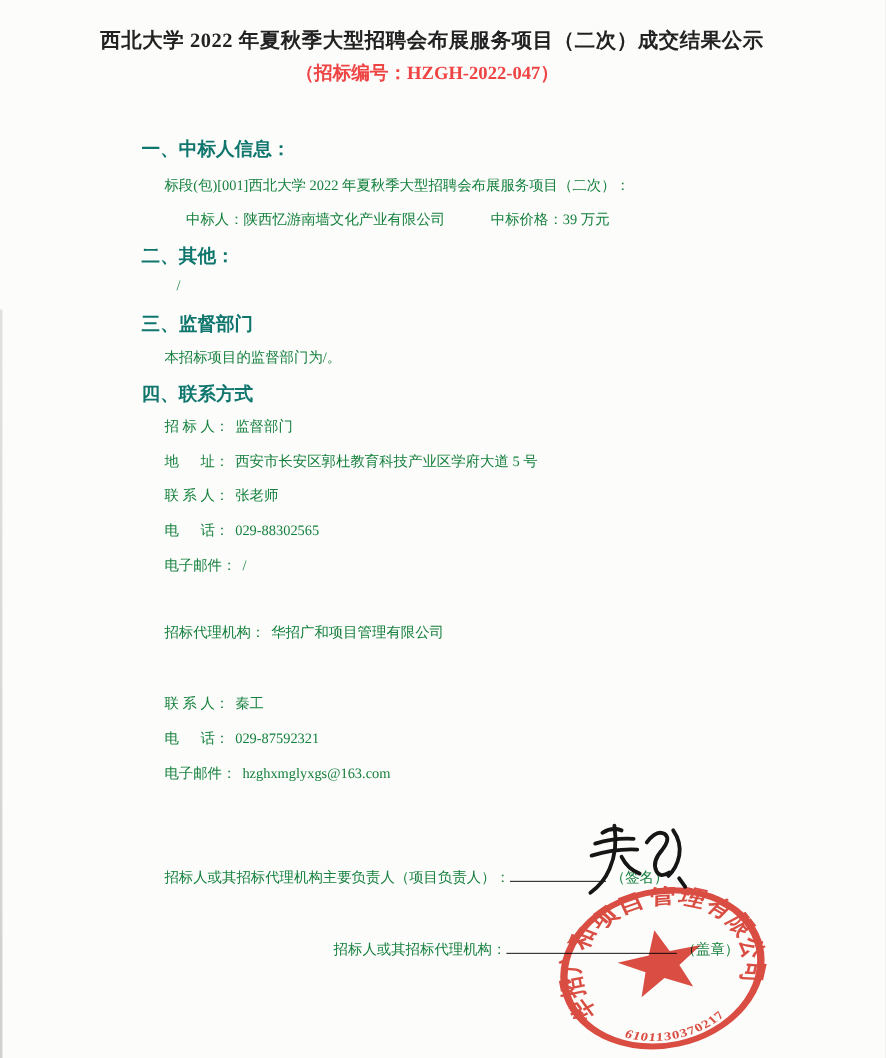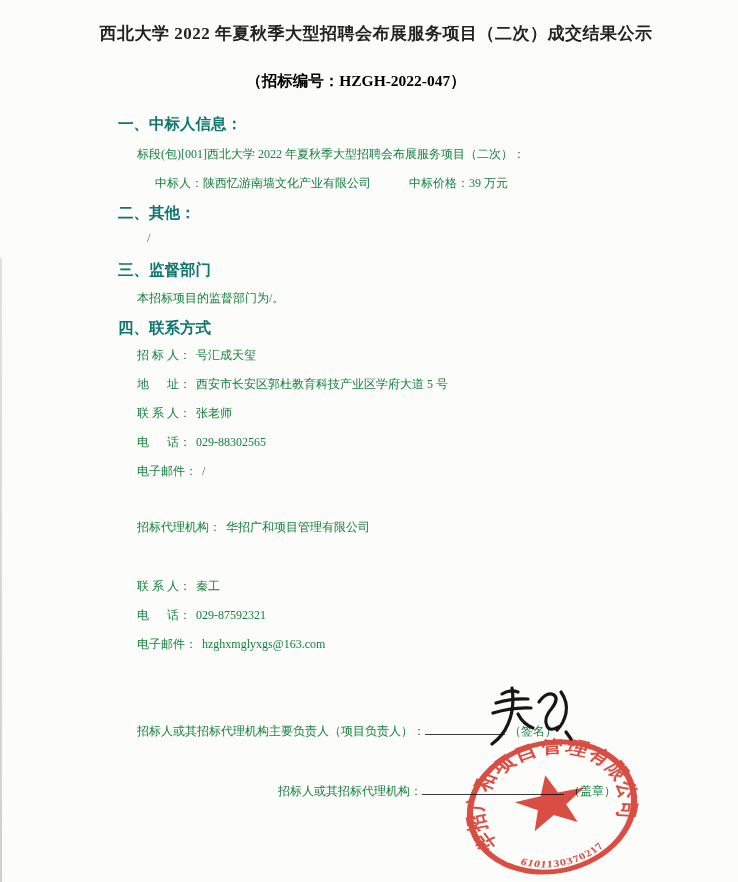--- a/index.html
+++ b/index.html
@@ -9,25 +9,25 @@
     background:#fcfcfb;
     overflow:hidden;
     font-family:"Liberation Serif","DejaVu Serif",serif;
     color:#262626;
   }
   .scan-edge{position:absolute;left:0;top:258px;width:2px;height:624px;
     background:linear-gradient(#c0c0c0,#9a9a9a);opacity:.45;}
   .doc-title{
     position:absolute;top:22px;left:0;width:720px;
     text-align:center;font-size:17px;font-weight:bold;color:#222;
-    letter-spacing:.5px;white-space:pre;padding-left:16px;
+    letter-spacing:.5px;white-space:pre;
   }
   .doc-subtitle{
     position:absolute;top:51px;left:0;width:712px;
-    text-align:center;font-size:15.5px;font-weight:bold;color:#000000;white-space:pre;margin-top:20px;
+    text-align:center;font-size:15.5px;font-weight:bold;color:#ef4444;white-space:pre;
   }
   .heading{
     position:absolute;left:118px;
     font-size:15.5px;font-weight:bold;color:#0f766e;white-space:pre;
   }
   .line{
     position:absolute;left:137px;
     font-size:12px;color:#15803d;white-space:pre;
   }
   .line .val{margin-left:5px;}
@@ -67,21 +67,21 @@
   <div class="line winner-row" style="top:175px"><span>中标人：</span><span>陕西忆游南墙文化产业有限公司</span><span class="price-block">中标价格：</span><span>39 万元</span></div>
 
   <div class="heading" style="top:203px">二、其他：</div>
   <div class="line slash" style="top:231px">/</div>
 
   <div class="heading" style="top:260px">三、监督部门</div>
   <div class="line" style="top:290px">本招标项目的监督部门为/。</div>
 
   <div class="heading" style="top:318px">四、联系方式</div>
 
-  <div class="line" style="top:347px"><span>招 标 人：</span><span class="val">号汇成天玺</span></div>
+  <div class="line" style="top:347px"><span>招 标 人：</span><span class="val">监督部门</span></div>
   <div class="line" style="top:376px"><span>地      址：</span><span class="val">西安市长安区郭杜教育科技产业区学府大道 5 号</span></div>
   <div class="line" style="top:405px"><span>联 系 人：</span><span class="val">张老师</span></div>
   <div class="line" style="top:434px"><span>电      话：</span><span class="val">029-88302565</span></div>
   <div class="line" style="top:463px"><span>电子邮件：</span><span class="val">/</span></div>
 
   <div class="line" style="top:519px"><span>招标代理机构：</span><span class="val">华招广和项目管理有限公司</span></div>
   <div class="line" style="top:578px"><span>联 系 人：</span><span class="val">秦工</span></div>
   <div class="line" style="top:607px"><span>电      话：</span><span class="val">029-87592321</span></div>
   <div class="line" style="top:636px"><span>电子邮件：</span><span class="val">hzghxmglyxgs@163.com</span></div>
 

